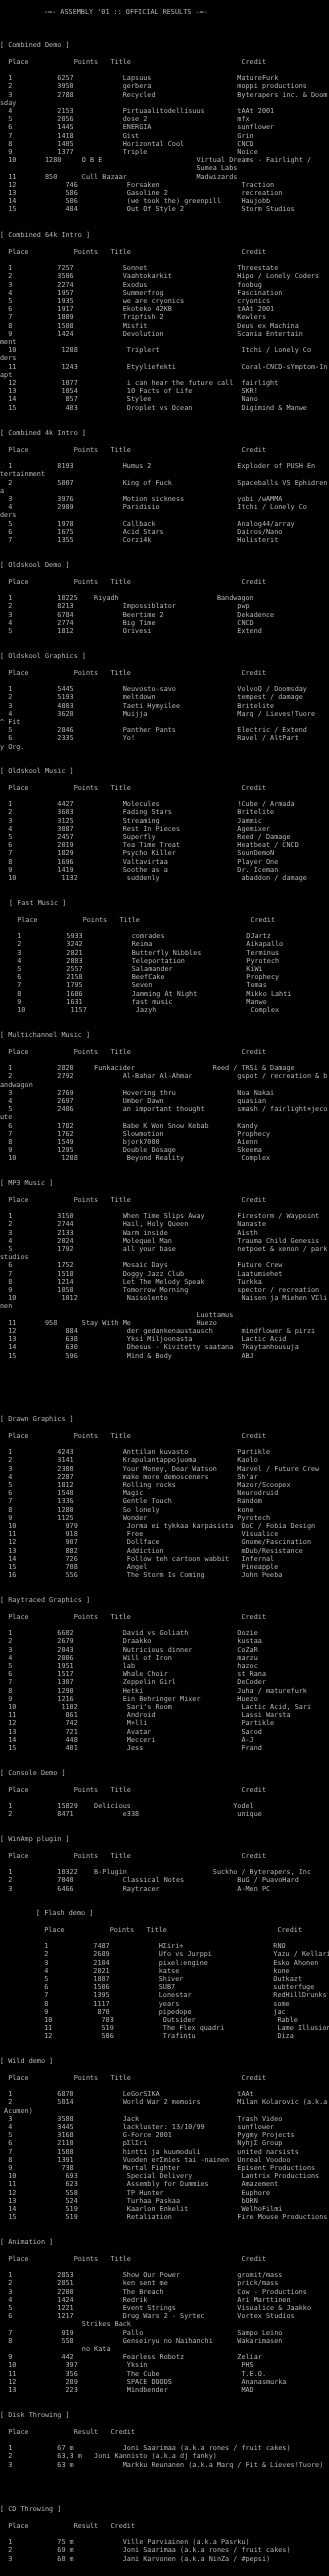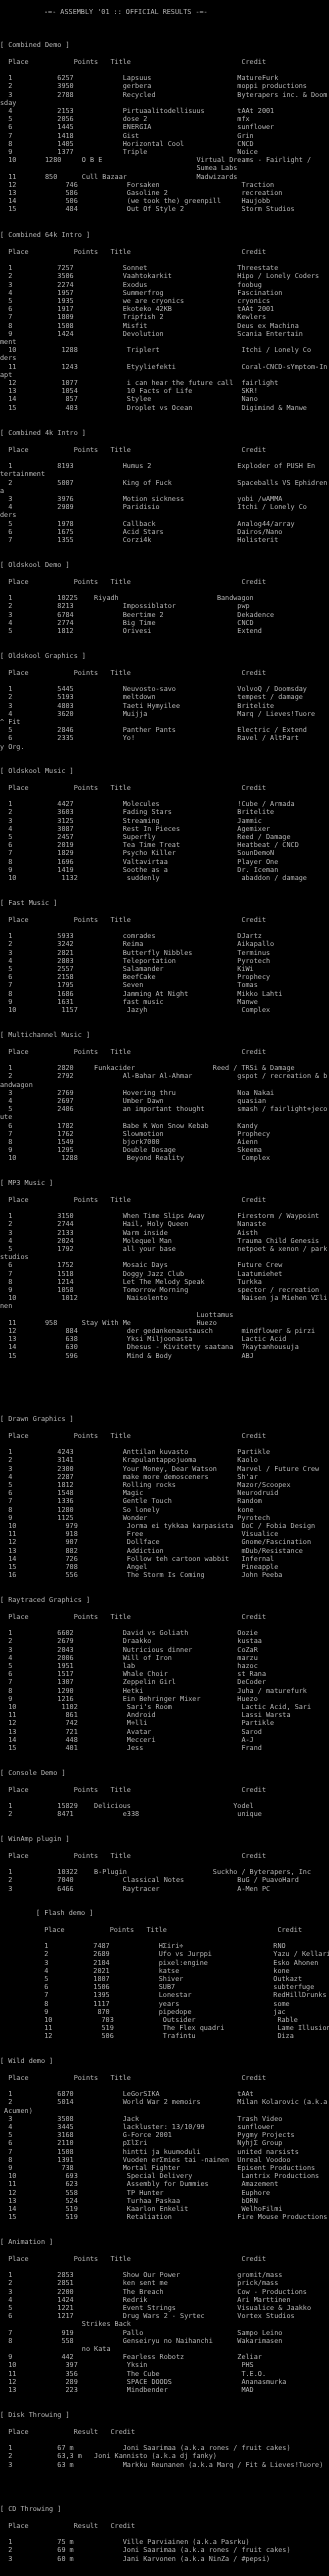--- a/index.html
+++ b/index.html
@@ -116,21 +116,21 @@
   3           3125            Streaming                   Jammic
   4           3087            Rest In Pieces              Agemixer
   5           2457            Superfly                    Reed / Damage
   6           2019            Tea Time Treat              Heatbeat / CNCD
   7           1829            Psycho Killer               SounDemoN
   8           1696            Valtavirtaa                 Player One
   9           1419            Soothe as a                 Dr. Iceman
   10           1132            suddenly                    abaddon / damage
 
 </div>
-    <div class="sec" style="height: 132px;">[ Fast Music ]
+    <div class="sec" style="height: 132px; padding-left: 9px;">[ Fast Music ]
 
   Place           Points   Title                           Credit
 
   1           5933            comrades                    DJartz
   2           3242            Reima                       Aikapallo
   3           2821            Butterfly Nibbles           Terminus
   4           2803            Teleportation               Pyrotech
   5           2557            Salamander                  KiWi
   6           2158            BeefCake                    Prophecy
   7           1795            Seven                       Tomas

